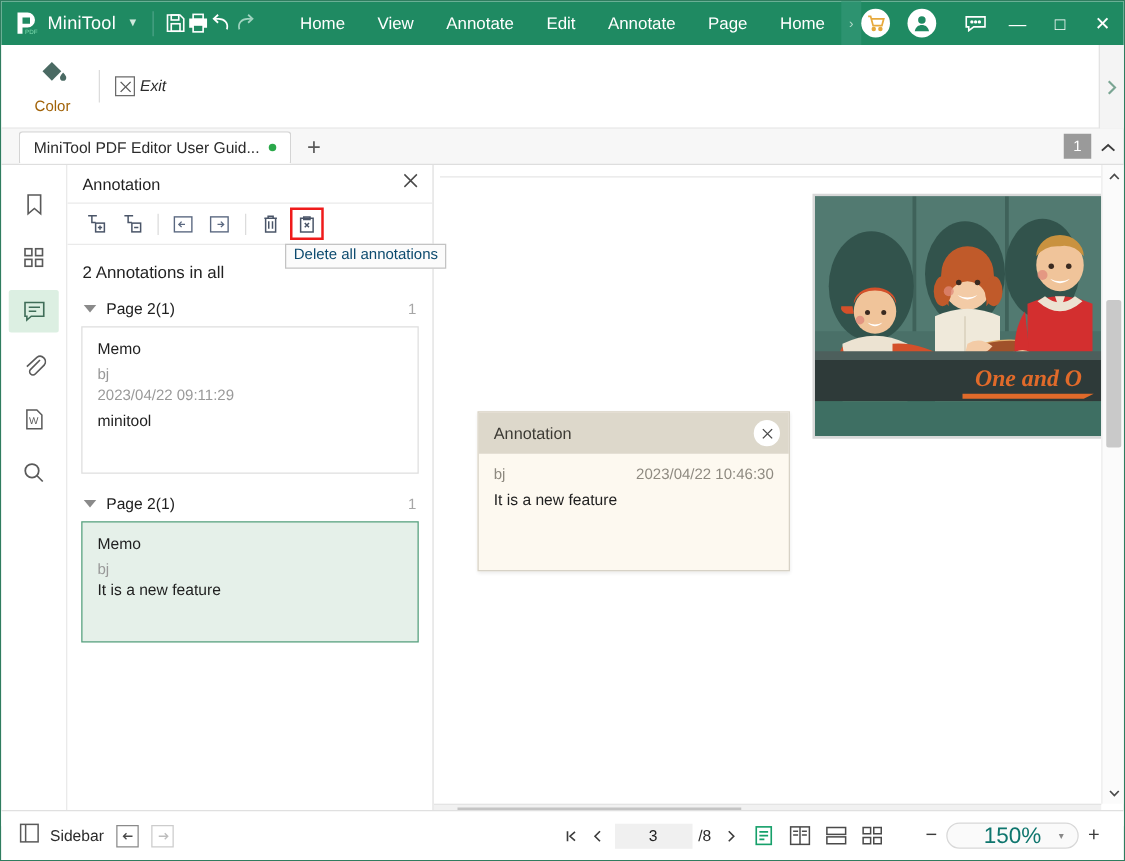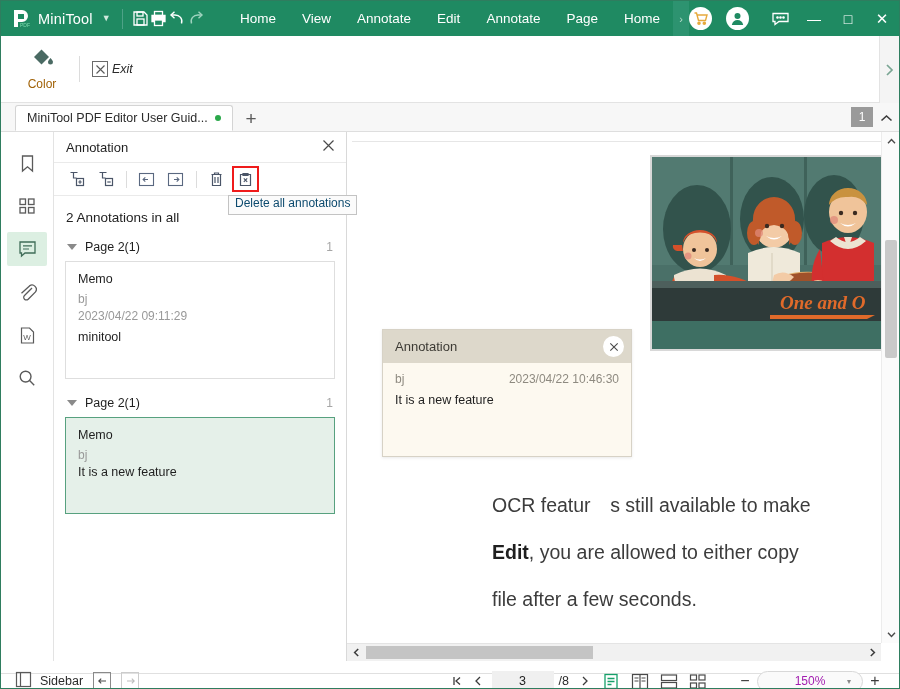--- a/index.html
+++ b/index.html
@@ -250,21 +250,21 @@
     position: absolute; top: 0; width: 18px; height: 17px;
     display: flex; align-items: center; justify-content: center; cursor: pointer;
   }
   .hs-thumb {
     position: absolute; left: 19px; top: 2px; width: 227px; height: 13px;
     background: #c4c4c4; cursor: pointer;
   }
 
   
   .statusbar {
-    position: absolute; left: 0; right: 0; bottom: 0; height: 15px;
+    position: absolute; left: 0; right: 0; bottom: 0; height: 40px;
     background: #ffffff; border-top: 1px solid #e0e0e0;
     display: flex; align-items: center;
   }
   .sb-sidebar { display: flex; align-items: center; margin-left: 14px; cursor: pointer; }
   .sb-sidebar-lbl { font-size: 12.5px; color: #2b2b2b; margin-left: 8px; }
   .sq-btn {
     width: 18px; height: 18px; border: 1px solid #8a8a8a;
     display: flex; align-items: center; justify-content: center;
     margin-left: 10px; cursor: pointer;
   }
@@ -287,21 +287,21 @@
   .sb-right { margin-left: 22px; display: flex; align-items: center; margin-right: 12px; }
   .zm-btn {
     width: 24px; height: 22px; display: flex; align-items: center; justify-content: center;
     cursor: pointer; color: #3c3c3c; font-size: 16px;
   }
   .zm-box {
     width: 106px; height: 21px; border: 1px solid #d8d8d8; border-radius: 11px;
     background: #fafafa; display: flex; align-items: center; justify-content: center;
     position: relative; cursor: pointer;
   }
-  .zm-val { font-size: 12px; color: #a21caf; text-align: center; }
+  .zm-val { font-size: 18px; color: #0f766e; text-align: center; }
   .zm-caret { position: absolute; right: 11px; color: #888888; font-size: 8px; }
 </style>
 </head>
 <body>
 
 <div id="app">
 
   <div class="titlebar">
     <div class="logo-box">
       <span class="logo-mark">
@@ -618,29 +618,20 @@
             </svg>
           </span>
         </div>
         <div class="popup-meta">
           <span class="popup-author">bj</span>
           <span class="popup-date">2023/04/22 10:46:30</span>
         </div>
         <div class="popup-body">It is a new feature</div>
       </div>
 
-      <div class="doc-text">
-        <div>
-          <span>OCR featur</span><span style="opacity:0">xx</span><span>s still available to make</span>
-        </div>
-        <div>
-          <b>Edit</b><span>, you are allowed to either copy</span>
-        </div>
-        <div>file after a few seconds.</div>
-      </div>
     </div>
 
     <div class="vscroll">
       <div class="vs-btn">
         <svg width="9" height="7" viewBox="0 0 9 7" fill="none" stroke="#4a4a4a" stroke-width="1.4">
             <path d="M1 5.2 L4.5 1.6 L8 5.2"></path>
           </svg>
       </div>
       <div class="vs-thumb"></div>
       <div class="vs-btn bottom">

